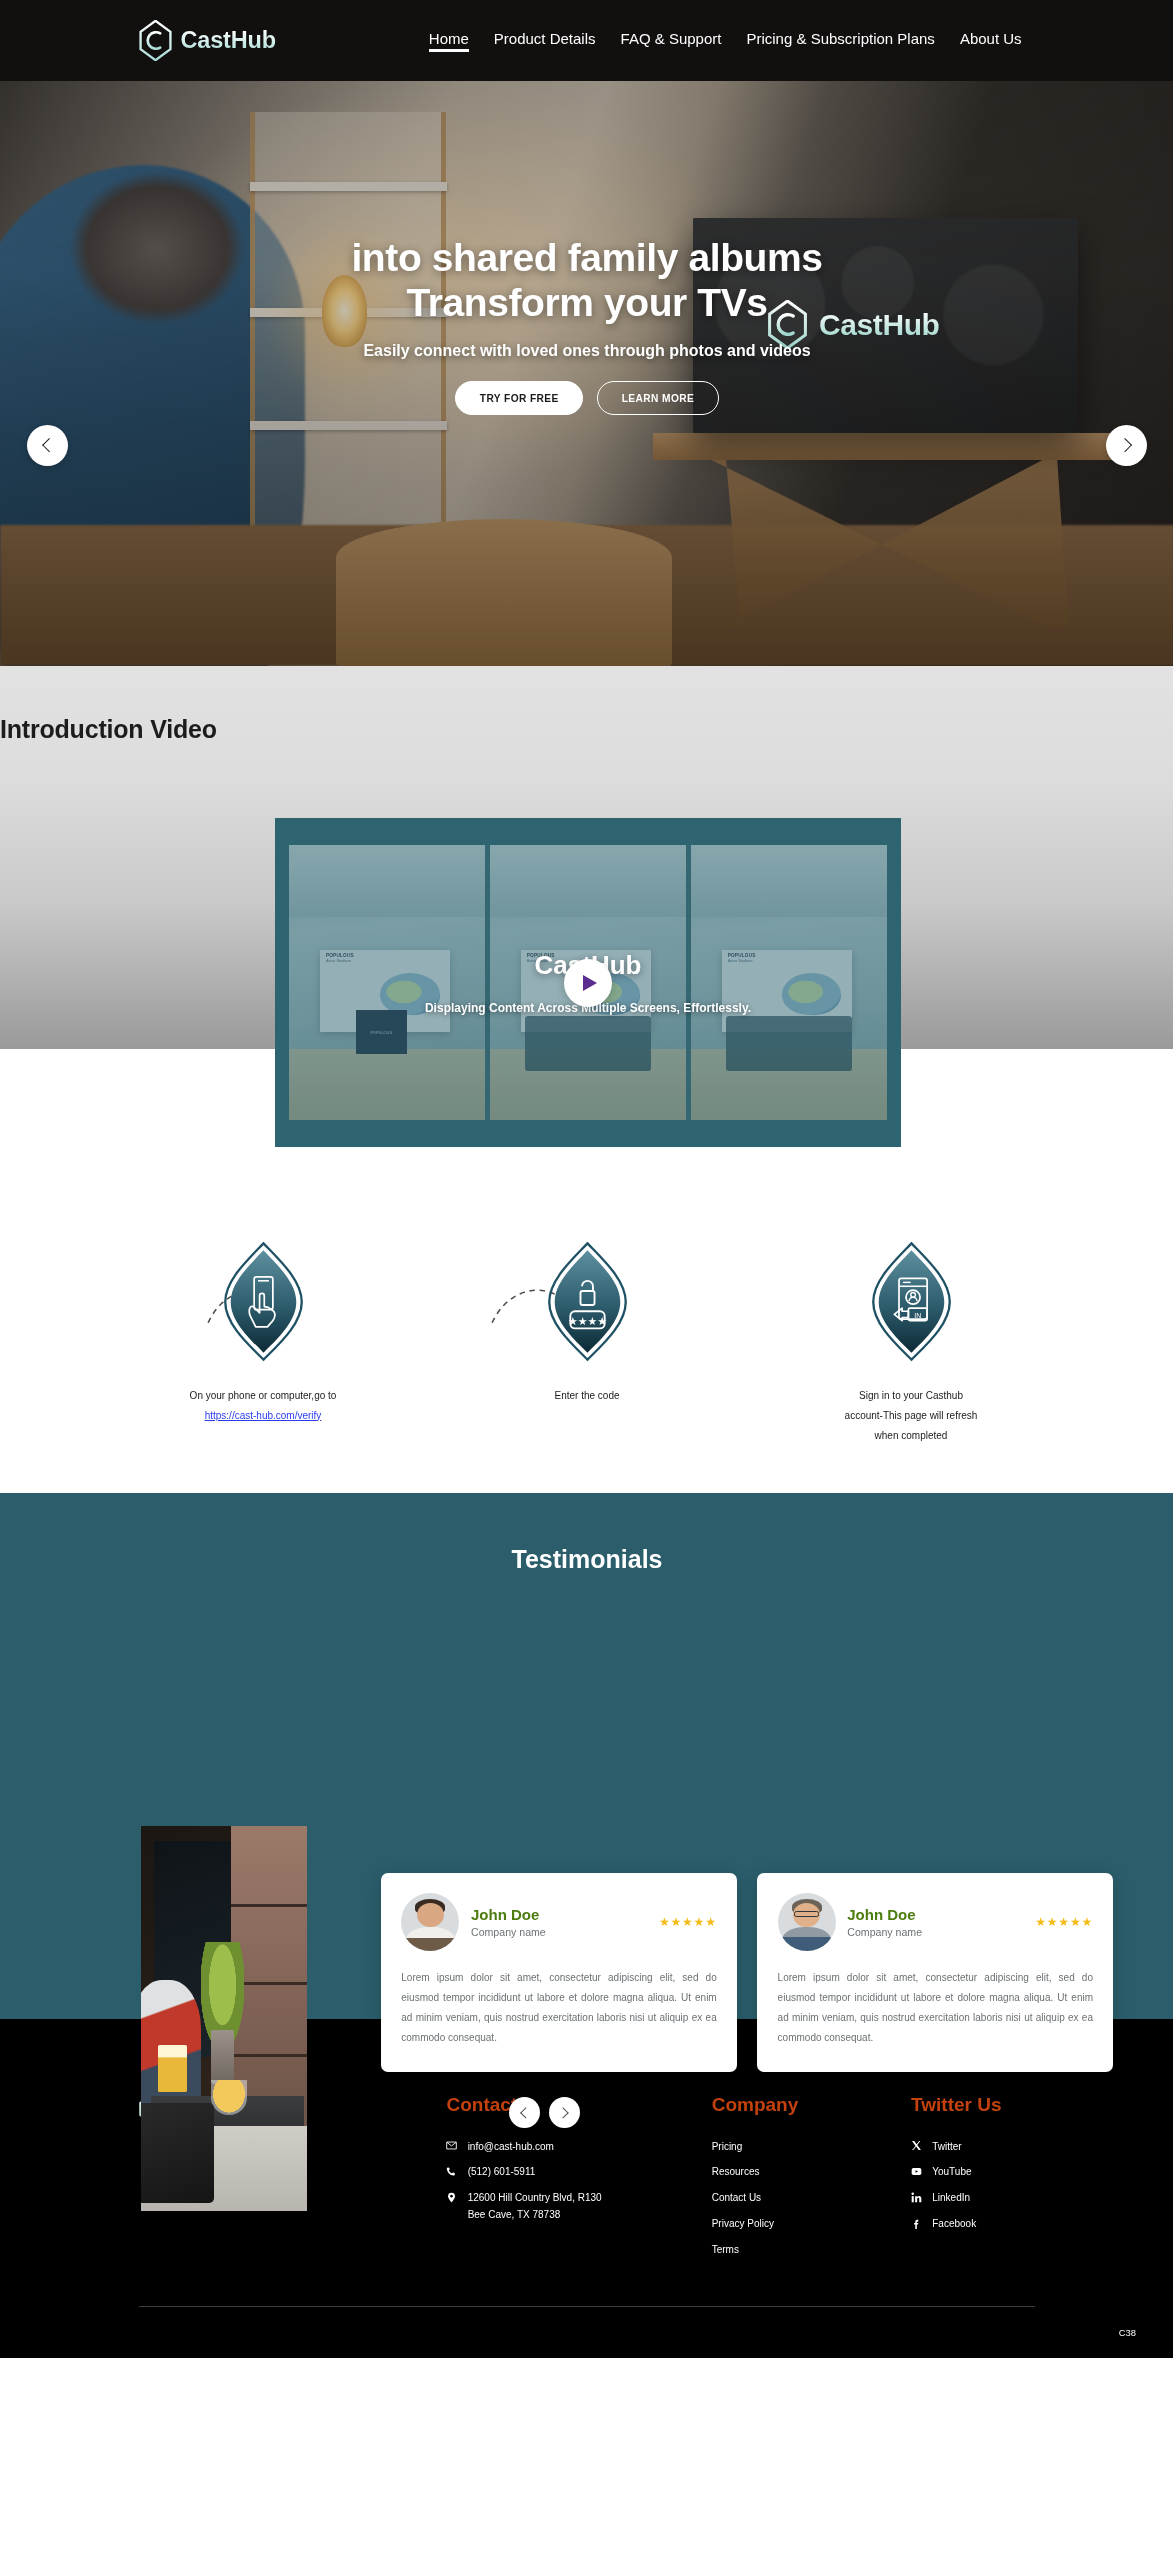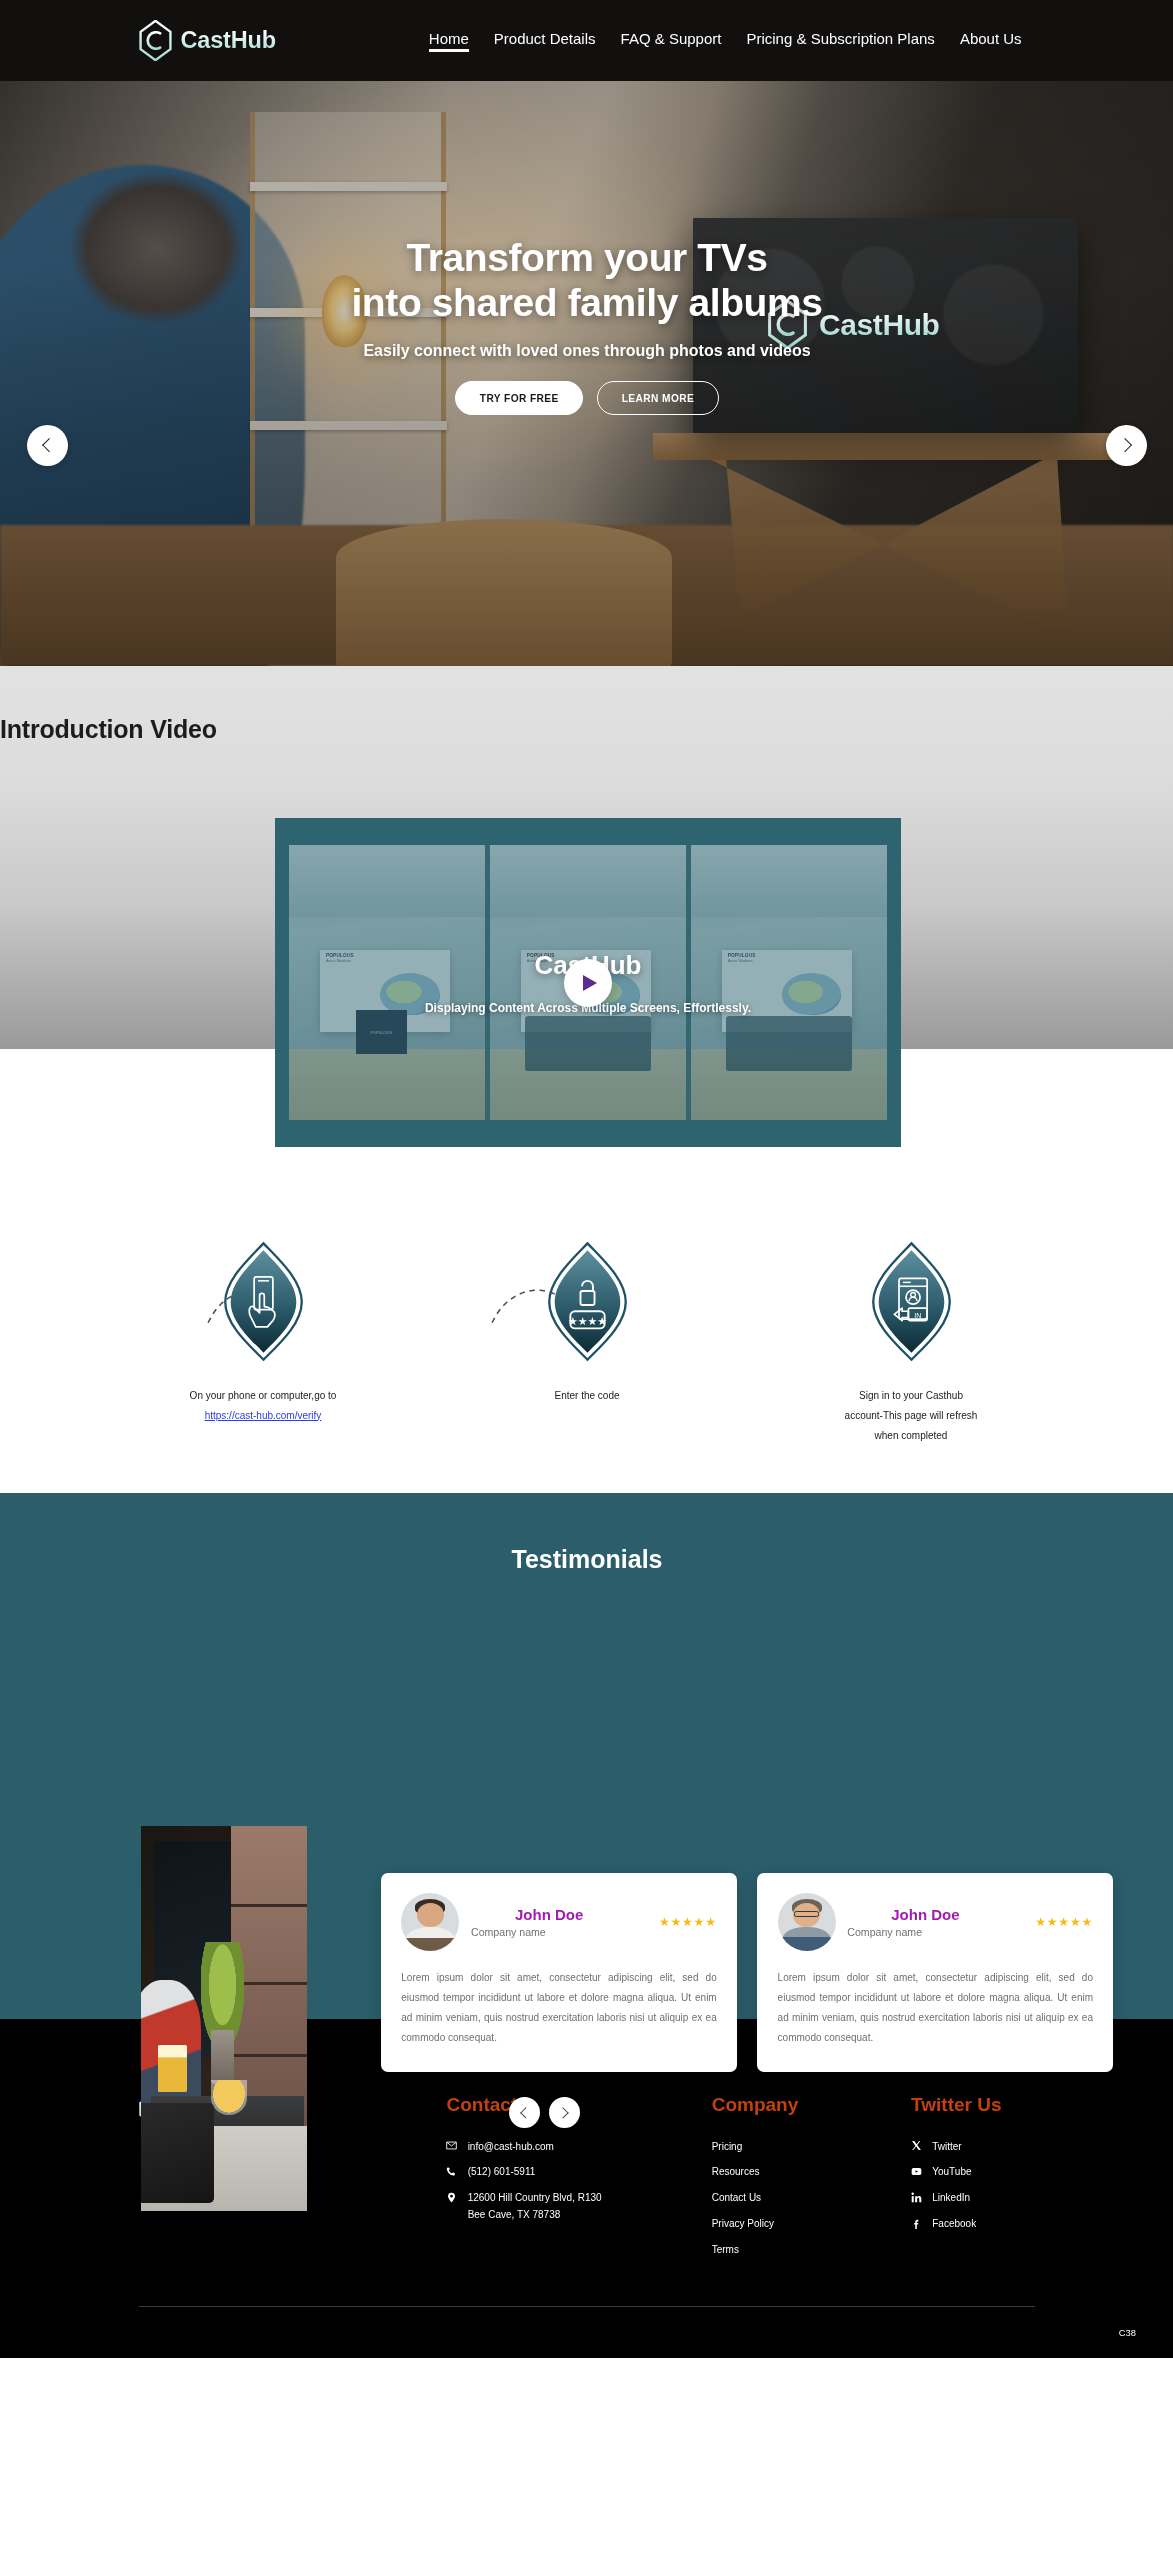--- a/index.html
+++ b/index.html
@@ -423,21 +423,21 @@
   .avatar {
     width: 58px; height: 58px; border-radius: 50%;
     background: #d9dcde;
     overflow: hidden; position: relative; flex: 0 0 auto;
   }
   .av-head { position:absolute; left:27%; top:16%; width:46%; height:42%; border-radius:50%; }
   .av-hair { position:absolute; left:24%; top:10%; width:52%; height:26%; border-radius:50% 50% 30% 30%; background:#3a2b22;}
   .av-body { position:absolute; left:8%; top:58%; width:84%; height:48%; border-radius: 46% 46% 0 0; }
   .av-glass { position:absolute; left:29%; top:30%; width:42%; height:11%;
     border:1.3px solid #30353a; border-radius:2.3px; }
-  .tcard-name { font-size: 15px; font-weight: bold; color: #a21caf; line-height:1.25;margin-left:44px; }
+  .tcard-name { font-size: 15px; font-weight: bold; color: #4d7c0f; line-height:1.25; }
   .tcard-co { font-size: 10.6px; color: #6d7275; margin-top: 1.6px; }
   .stars { margin-left: auto; color: #f5ba13; font-size: 12px; letter-spacing: 0.8px; white-space: nowrap; }
   .tcard-body {
     margin-top: 17px;
     font-size: 10px;
     color: #6b7174;
     line-height: 2.0;
     text-align: justify;
   }
   .testi-nav {
@@ -554,22 +554,22 @@
 
   <div class="car-arrow left">
     <span class="chev l"></span>
   </div>
   <div class="car-arrow right">
     <span class="chev r"></span>
   </div>
 
   <div class="hero-content">
     <div class="hero-h1">
+      <div>into shared family albums</div>
       <div>Transform your TVs</div>
-      <div>into shared family albums</div>
     </div>
     <div class="hero-sub">Easily connect with loved ones through photos and videos</div>
     <div class="hero-btns">
       <button class="btn btn-solid">TRY FOR FREE</button>
       <button class="btn btn-outline">LEARN MORE</button>
     </div>
   </div>
 </div>
 
 <div class="intro">

